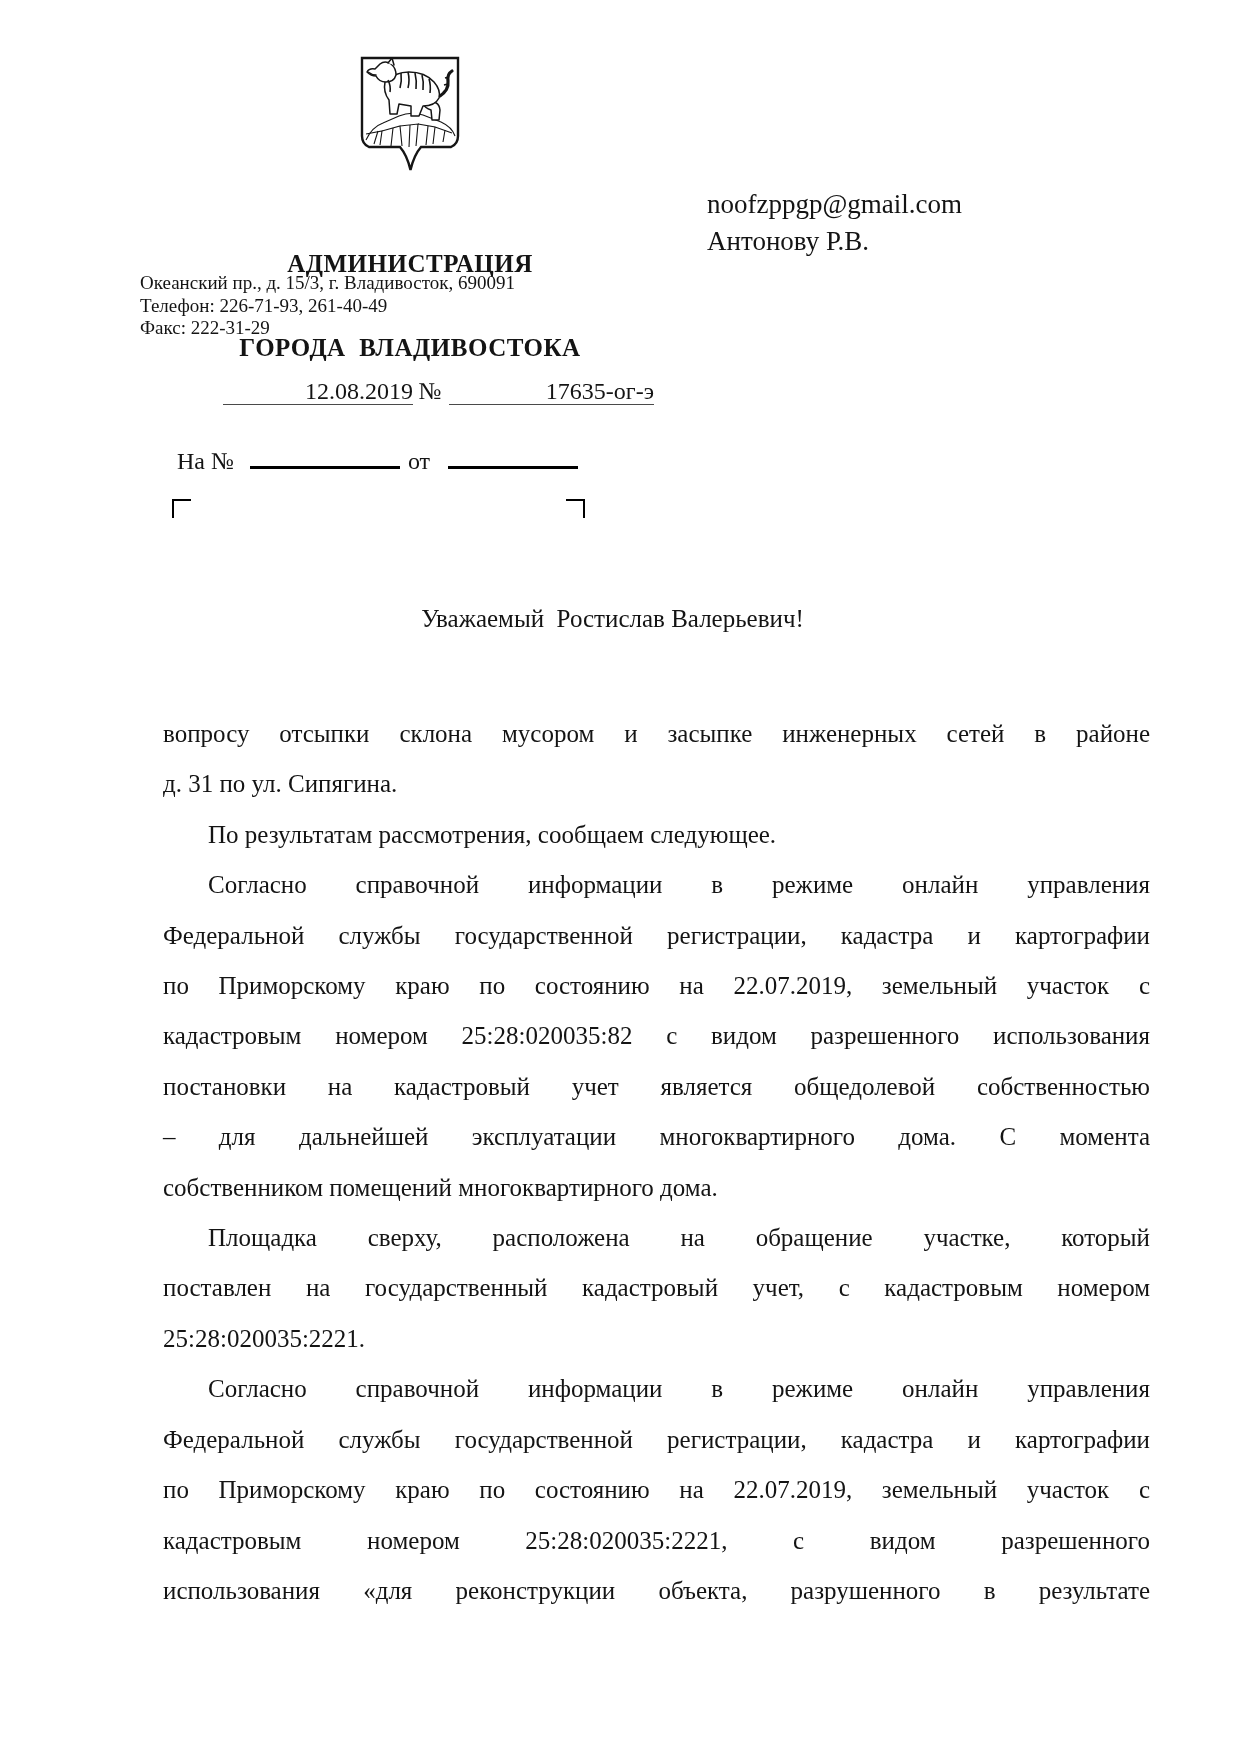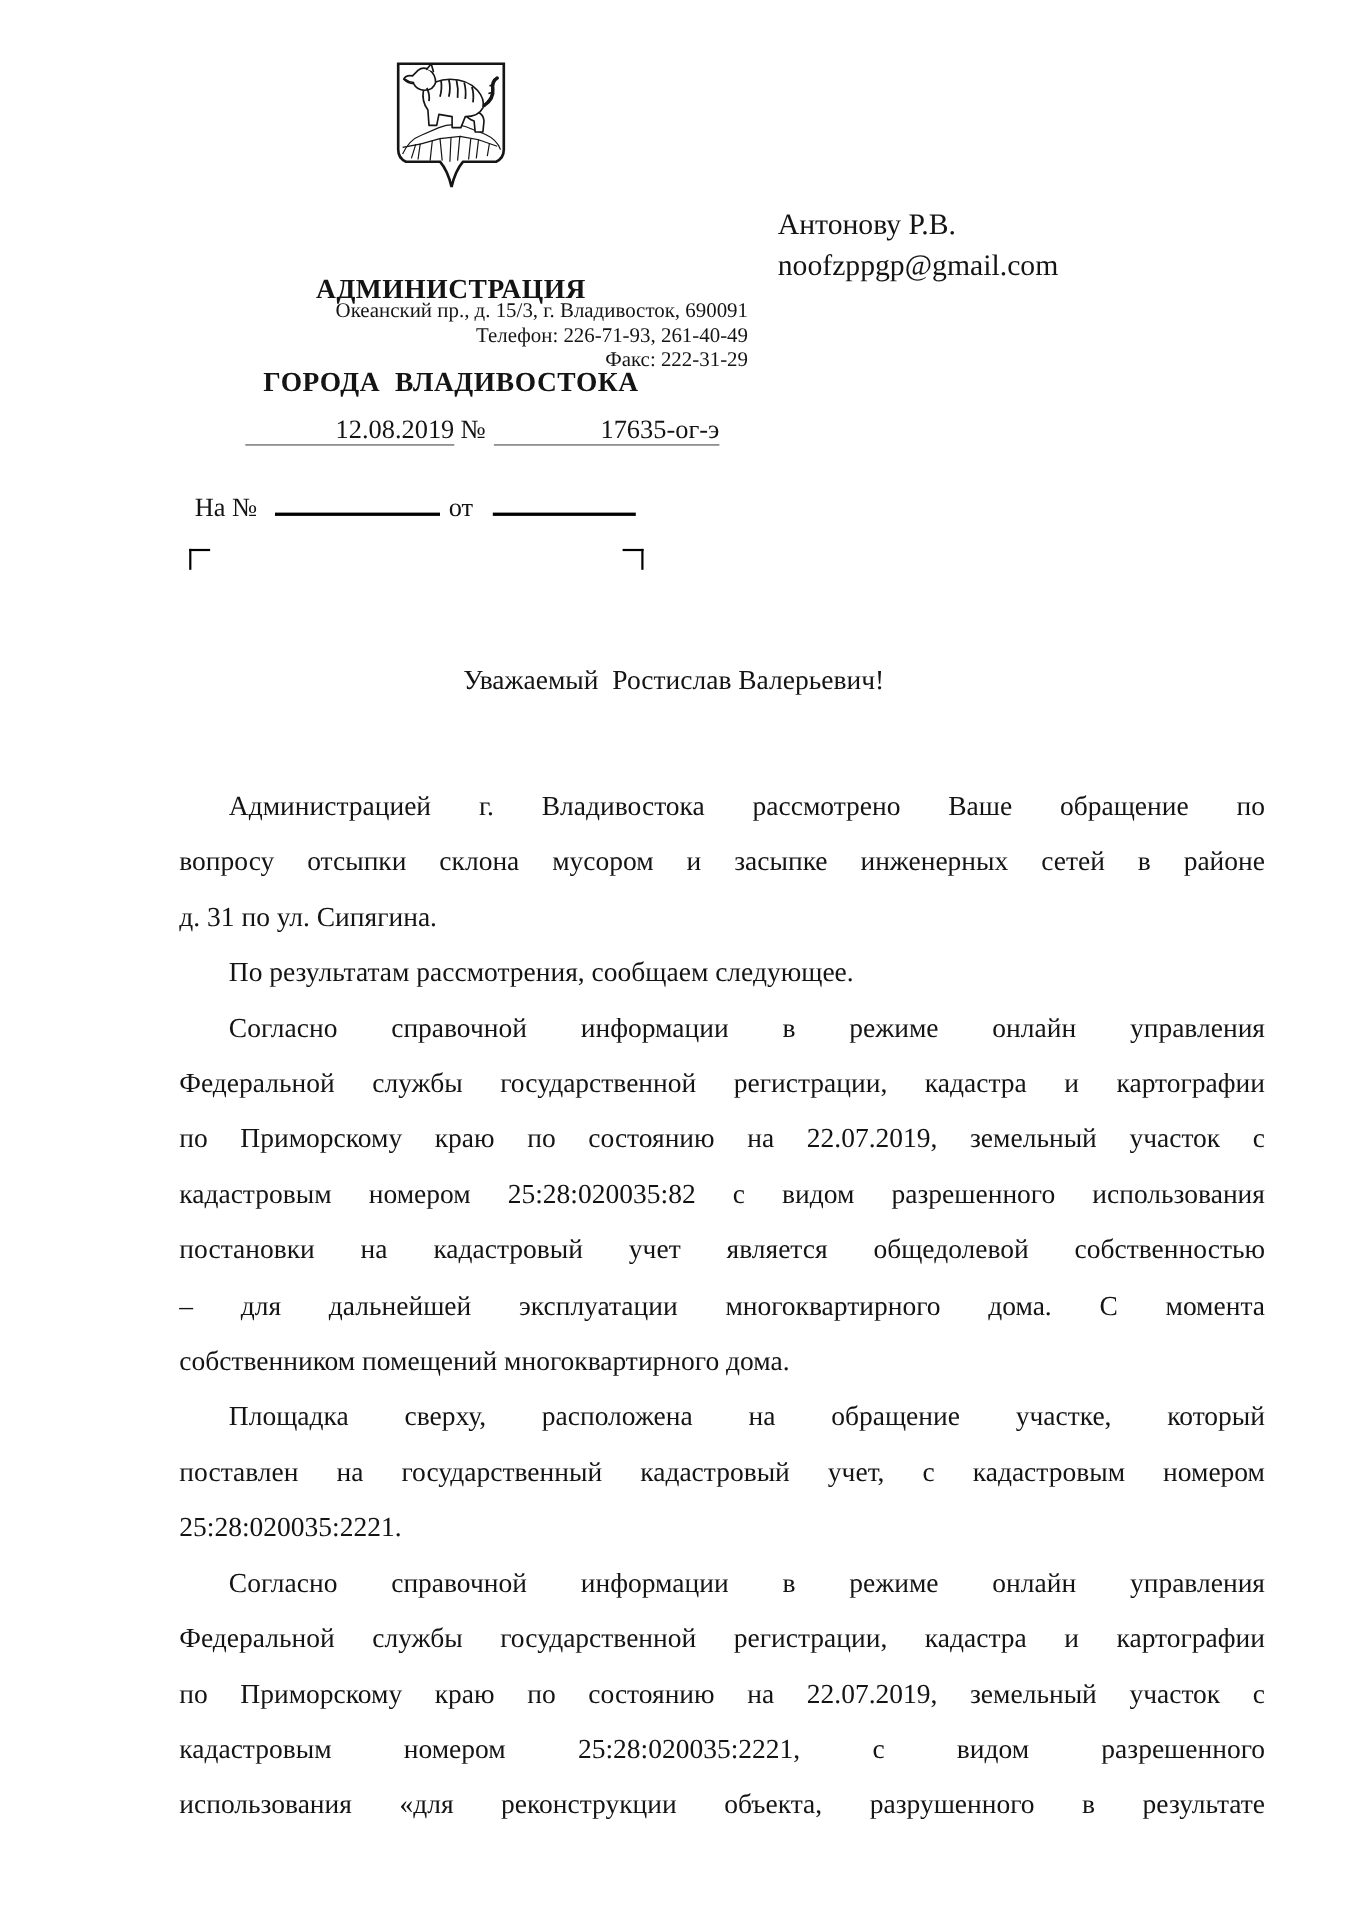--- a/index.html
+++ b/index.html
@@ -10,21 +10,21 @@
   }
   
   .emblem { position:absolute; left:355px; top:54px; width:110px; height:132px; }
   .org-block {
     position:absolute; left:140px; top:194px; width:540px;
     text-align:center; font-weight:bold; font-size:25px; line-height:28px;
     letter-spacing:0.5px; white-space:pre;
   }
   .addr-block {
     position:absolute; left:140px; top:272px; width:540px;
-    text-align:right; font-size:19px; line-height:22.5px;
+    text-align:left; font-size:19px; line-height:22.5px;
   }
   
   .recipient { position:absolute; left:707px; top:186px; font-size:27px; line-height:37px; }
   
   .ref-row { position:absolute; left:163px; top:378px; font-size:24px; line-height:26px; white-space:nowrap; }
   .ref-row .blank { display:inline-block; text-align:right; border-bottom:1.5px solid #4a4a4a; }
   .ref-date { margin-left:60px; width:190px; }
   .ref-nosign { display:inline-block; width:26px; text-align:center; margin-left:4px; }
   .ref-num { width:205px; margin-left:6px; }
   .na-row { position:absolute; left:163px; top:442px; font-size:24px; line-height:26px; white-space:nowrap; }
@@ -81,39 +81,38 @@
     <div>ГОРОДА  ВЛАДИВОСТОКА</div>
   </div>
 
   <div class="addr-block">
     <div>Океанский пр., д. 15/3, г. Владивосток, 690091</div>
     <div>Телефон: 226-71-93, 261-40-49</div>
     <div>Факс: 222-31-29</div>
   </div>
 
   <div class="recipient">
+    <div>noofzppgp@gmail.com</div>
     <div>Антонову Р.В.</div>
-    <div>noofzppgp@gmail.com</div>
   </div>
 
   <div class="ref-row">
     <span class="blank ref-date">12.08.2019</span><span class="ref-nosign">№</span><span class="blank ref-num">17635-ог-э</span>
   </div>
 
   <div class="na-row">
     <span class="na-label">На №</span><span class="na-blank1"></span><span class="na-from">от</span><span class="na-blank2"></span>
   </div>
 
   <div class="corner-left"></div>
   <div class="corner-right"></div>
 
   <div class="greeting">Уважаемый  Ростислав Валерьевич!</div>
 
   <div class="body-text">
-      <div class="line indent">Администрацией г. Владивостока рассмотрено Ваше обращение по</div>
       <div class="line">вопросу отсыпки склона мусором и засыпке инженерных сетей в районе</div>
       <div class="line last">д. 31 по ул. Сипягина.</div>
       <div class="line indent last">По результатам рассмотрения, сообщаем следующее.</div>
       <div class="line indent">Согласно справочной информации в режиме онлайн управления</div>
       <div class="line">Федеральной службы государственной регистрации, кадастра и картографии</div>
       <div class="line">по Приморскому краю по состоянию на 22.07.2019, земельный участок с</div>
       <div class="line">кадастровым номером 25:28:020035:82 с видом разрешенного использования</div>
       <div class="line">постановки на кадастровый учет является общедолевой собственностью</div>
       <div class="line">– для дальнейшей эксплуатации многоквартирного дома. С момента</div>
       <div class="line last">собственником помещений многоквартирного дома.</div>

